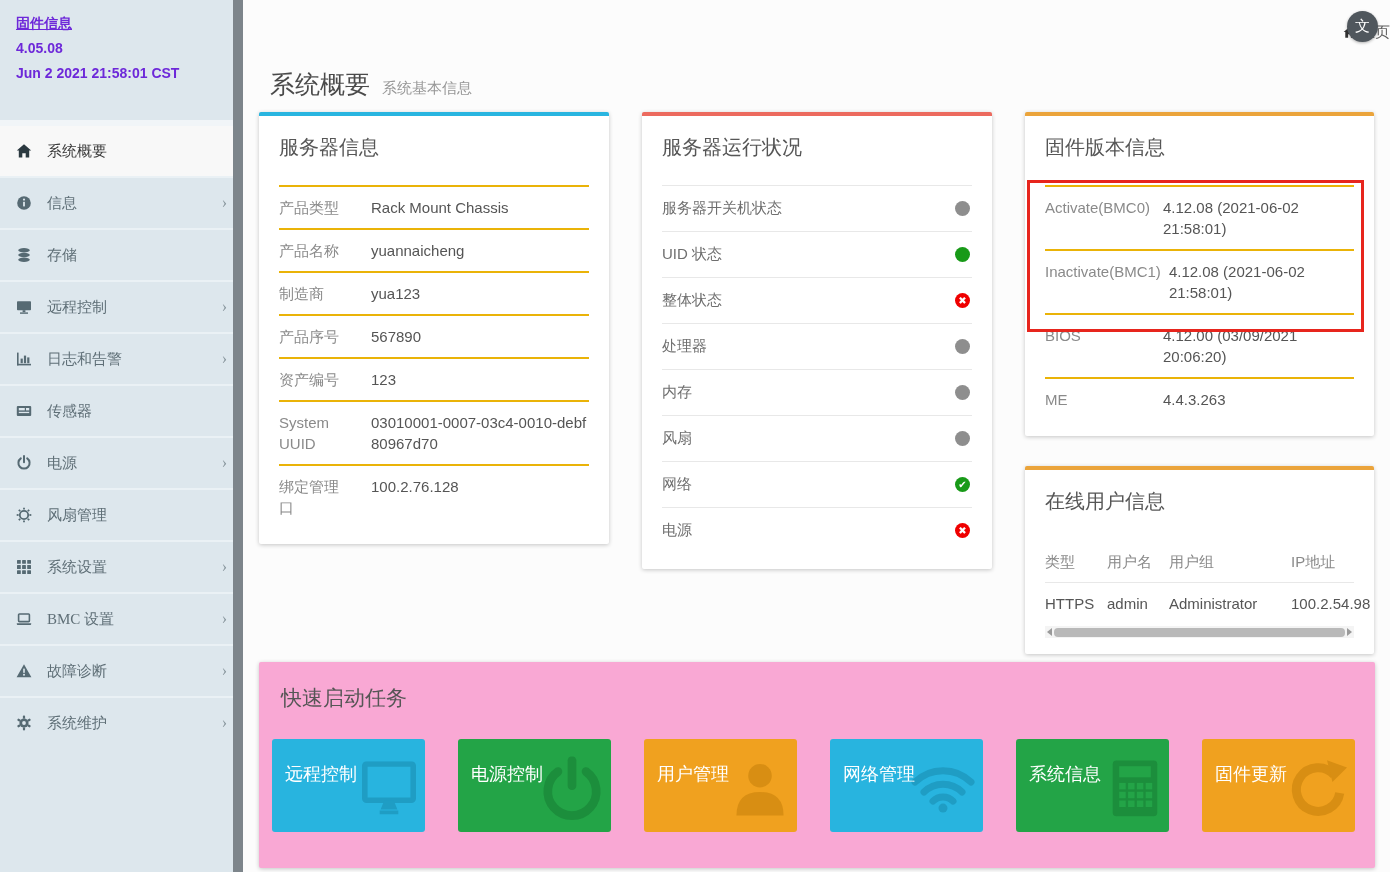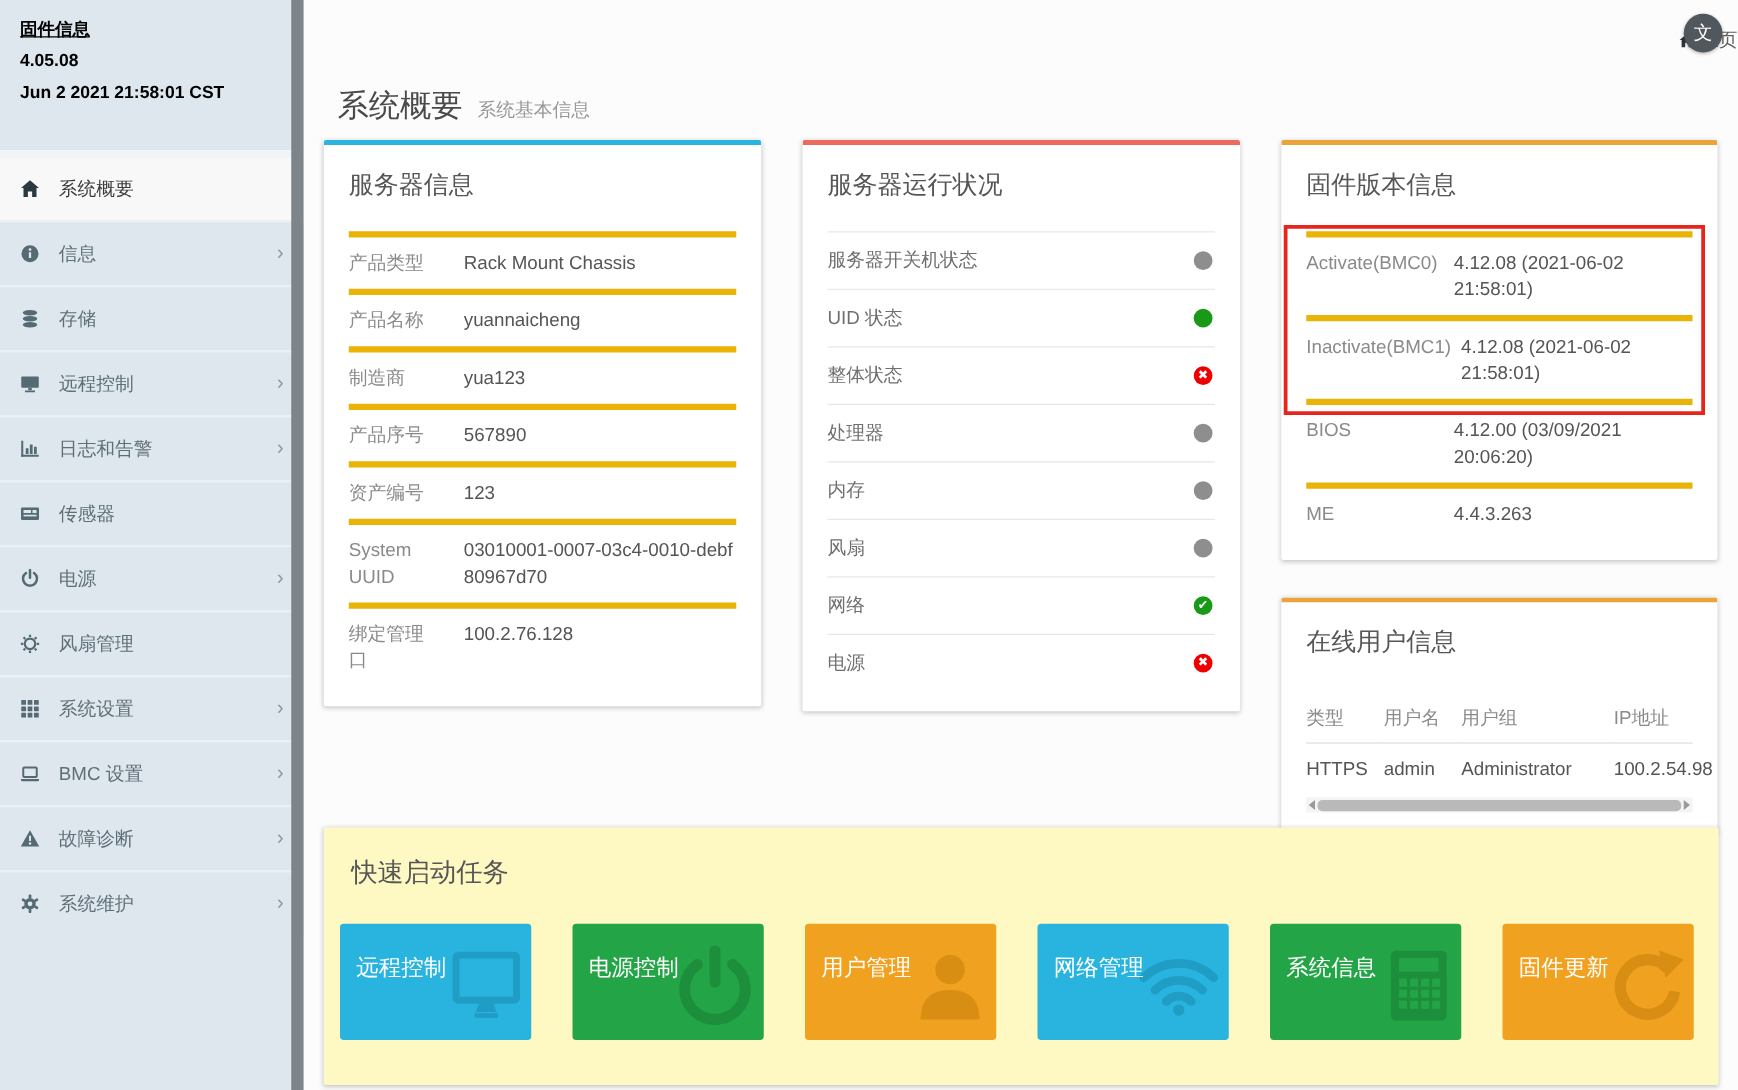--- a/index.html
+++ b/index.html
@@ -3,27 +3,27 @@
 <meta charset="utf-8">
 <style>
   html,body{margin:0;padding:0;}
   body{width:1390px;height:872px;overflow:hidden;background:#fcfcfc;
        font-family:"Liberation Sans","DejaVu Sans",sans-serif;-webkit-font-smoothing:antialiased;}
   .app{display:flex;width:1390px;height:872px;}
 
   
   .sidebar{position:relative;width:243px;flex-shrink:0;background:#dde7ed;}
   .sb-scroll{position:absolute;top:0;right:0;width:10px;height:100%;background:#7d858b;}
-  .fw-info{padding:15px 16px 30px;color:#000000;font-size:14px;font-weight:bold;}
+  .fw-info{padding:15px 16px 30px;color:#6d28d9;font-size:14px;font-weight:bold;}
   .fw-info div{margin-bottom:9px;line-height:16px;}
   .fw-title{text-decoration:underline;cursor:pointer;}
   .menu{border-top:6px solid #f1f5f8;}
   .menu-item{display:flex;align-items:center;height:50px;padding:0 16px;cursor:pointer;
              color:#5f6f77;font-size:15px;background:#dde7ed;}
-  .menu-item + .menu-item{border-top:2px solid #eaf1f5;}
+  .menu-item + .menu-item{border-top:2px solid #eaf1f5;font-family:Liberation Serif, serif;}
   .menu-item.active{background:#f8f8f8;color:#3a3a3a;}
   .mi-icon{width:18px;height:16px;margin-right:13px;display:flex;align-items:center;color:#566a73;}
   .menu-item.active .mi-icon{color:#2b3940;}
   .mi-label{flex:1;}
   .mi-chevron{color:#8a989f;font-size:16px;line-height:1;}
 
   
   .main{position:relative;flex:1;background:#fcfcfc;}
   .page-head{position:absolute;left:27px;top:38px;display:flex;align-items:baseline;}
   .page-title{font-size:25px;color:#4a4a4a;}
@@ -35,21 +35,21 @@
             background:#50575d;color:#fff;border:none;display:flex;align-items:center;justify-content:center;
             font-size:15px;cursor:pointer;z-index:6;font-family:inherit;box-shadow:0 1px 3px rgba(0,0,0,.3);}
 
   
   .cards{position:absolute;left:16px;top:112px;display:flex;gap:33px;align-items:flex-start;}
   .card{background:#fff;border-top:4px solid #ccc;border-radius:2px;box-shadow:0 1px 4px rgba(0,0,0,.22);}
   .card-title{font-size:20px;color:#565656;padding:18px 20px 24px;}
   .card-body{padding:0 20px 16px;}
   .c-w350{width:350px;}
   .col3{width:349px;display:flex;flex-direction:column;gap:30px;}
-  .info-row{display:flex;border-top:5px solid #eab308;padding:10px 0;font-size:15px;line-height:21px;}
+  .info-row{display:flex;border-top:2px solid #eab308;padding:10px 0;font-size:15px;line-height:21px;}
   .info-label{flex:0 0 74px;margin-right:18px;color:#8a8a8a;}
   .info-value{color:#555;overflow-wrap:break-word;min-width:0;}
   .break-all{word-break:break-all;}
   .fwv .info-label{flex-basis:110px;margin-right:8px;}
   .fwv{position:relative;}
   .annotation{position:absolute;left:2px;top:64px;width:331px;height:146px;
               border:3px solid #e7251d;z-index:3;pointer-events:none;}
 
   .health-row{display:flex;justify-content:space-between;align-items:center;
               border-top:1px solid #e8e8e8;padding:13px 0;font-size:15px;color:#6f6f6f;}
@@ -69,21 +69,21 @@
   .users-table th{font-weight:normal;color:#8a8a8a;text-align:left;font-size:15px;
                   padding:10px 0;border-bottom:1px solid #e8e8e8;}
   .users-table td{color:#555;font-size:15px;padding:12px 0 10px;white-space:nowrap;}
   .hscroll{display:flex;align-items:center;height:12px;background:#f4f4f4;margin-top:4px;cursor:pointer;}
   .hs-arrow{width:0;height:0;border-style:solid;margin:0 2px;}
   .hs-left{border-width:4px 5px 4px 0;border-color:transparent #9a9a9a transparent transparent;}
   .hs-right{border-width:4px 0 4px 5px;border-color:transparent transparent transparent #9a9a9a;}
   .hs-thumb{flex:1;height:9px;background:#b9b9b9;border-radius:4px;}
 
   
-  .quick{position:absolute;left:16px;top:662px;width:1116px;height:206px;background:#fef9c3;
+  .quick{position:absolute;left:16px;top:662px;width:1116px;height:206px;background:#f9a8d4;
          border-radius:2px;box-shadow:0 1px 4px rgba(0,0,0,.22);}
   .quick-title{font-size:21px;color:#565656;padding:22px 22px 0;}
   .tiles{display:flex;gap:33px;margin-top:27px;padding:0 13px;}
   .tile{position:relative;width:153px;height:93px;border-radius:3px;overflow:hidden;cursor:pointer;
         background:var(--tc);}
   .tile-label{position:absolute;left:13px;top:23px;font-size:18px;color:#fff;z-index:2;}
   .tile-icon{position:absolute;right:8px;top:50%;transform:translateY(-46%);z-index:1;display:flex;}
 </style>
 </head>
 <body>

